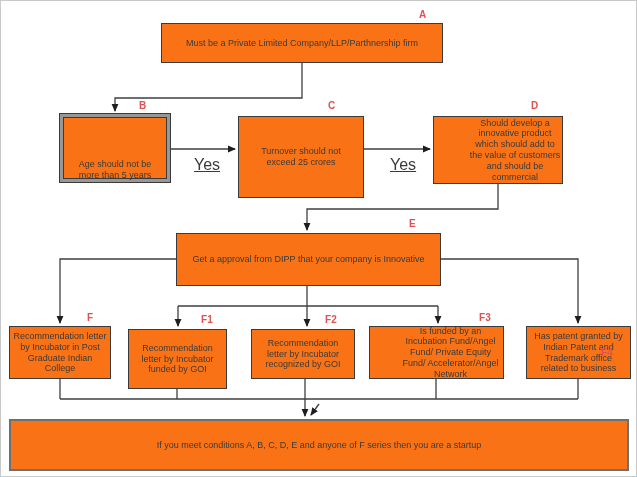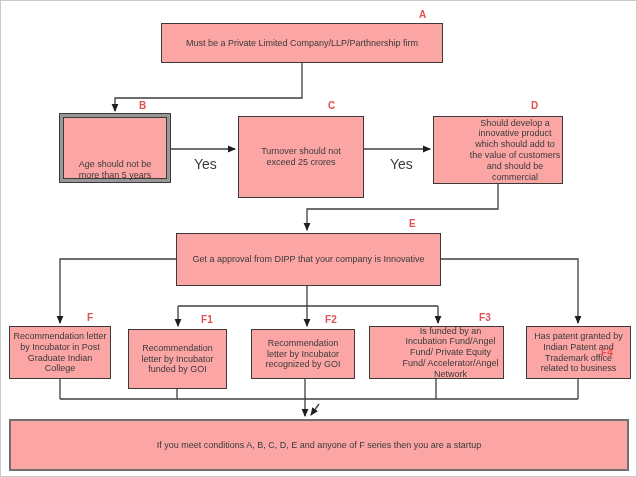--- a/index.html
+++ b/index.html
@@ -3,31 +3,31 @@
 <meta charset="utf-8">
 <style>
   html,body{margin:0;padding:0;background:#ffffff;}
   .canvas{
     position:relative;width:637px;height:477px;background:#ffffff;
     border:1px solid #c9c9c9;box-sizing:border-box;overflow:hidden;
     font-family:"Liberation Sans", sans-serif;
   }
   #connector-layer{position:absolute;left:0;top:0;}
   .node{
-    position:absolute;box-sizing:border-box;background:#fca5a5;
+    position:absolute;box-sizing:border-box;background:#f97316;
     border:1px solid #3a3a3a;color:#3a3a3a;
     display:flex;align-items:center;justify-content:center;
     text-align:center;font-size:9px;line-height:1.2;
   }
   .ntext{display:block;margin:0 auto;}
   .nlabel{
     position:absolute;color:#e05252;font-size:10px;font-weight:700;
     line-height:1;letter-spacing:0.2px;
   }
-  .edge-label{position:absolute;color:#3a3a3a;font-size:14px;line-height:1;}
+  .edge-label{position:absolute;color:#3a3a3a;font-size:16px;line-height:1;text-decoration:underline;}
   
   #node-a{left:160px;top:22px;width:282px;height:40px;}
   #node-b{left:58px;top:112px;width:112px;height:70px;
           box-shadow:inset 0 0 0 3px #979797, inset 0 0 0 4px #3a3a3a;}
   #node-c{left:237px;top:115px;width:126px;height:82px;}
   #node-d{left:432px;top:115px;width:130px;height:68px;padding-left:34px;}
   #node-e{left:175px;top:232px;width:265px;height:53px;}
   #node-f{left:8px;top:325px;width:102px;height:53px;}
   #node-f1{left:127px;top:328px;width:99px;height:60px;}
   #node-f2{left:250px;top:328px;width:104px;height:50px;}

